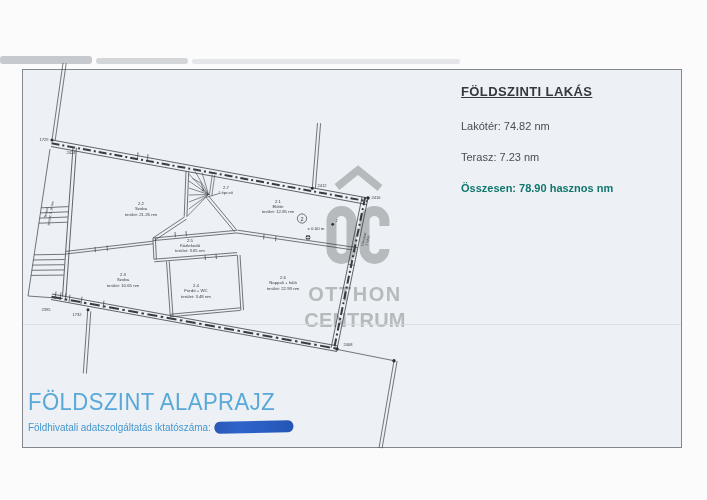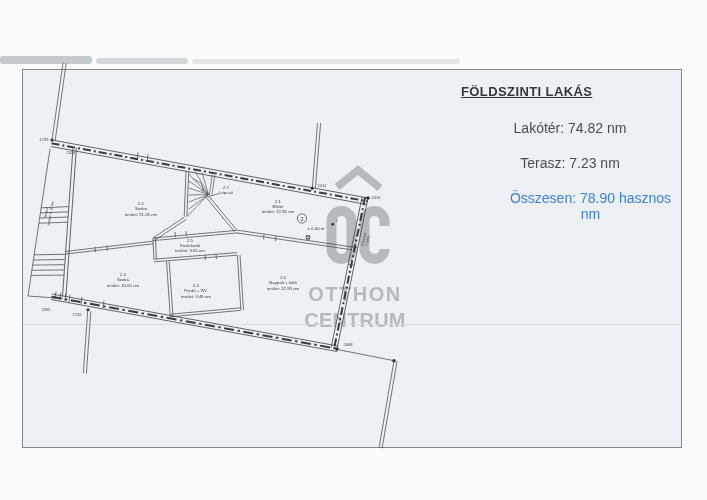--- a/index.html
+++ b/index.html
@@ -17,22 +17,22 @@
   .smudge.s2{left:96px;top:58px;width:92px;height:6px;background:#b4b9bd;opacity:.55;}
   .smudge.s3{left:192px;top:59px;width:268px;height:5px;background:#cdd2d6;opacity:.5;}
   svg.plan{position:absolute;left:0;top:0;}
   .title-block{
     position:absolute;left:461px;top:84px;width:218px;color:#43474d;
   }
   .title-block .heading{
     font-size:13px;font-weight:bold;letter-spacing:.4px;
     text-decoration:underline;color:#35393f;margin:0 0 21px 0;
   }
-  .title-block .row{font-size:14px;margin:0 0 19px 0;color:#4a4e54;text-align:center;}
-  .title-block .row.total{font-weight:normal;color:#3b82f6;margin-left:41px;}
+  .title-block .row{font-size:11px;margin:0 0 19px 0;color:#4a4e54;}
+  .title-block .row.total{font-weight:bold;color:#0f766e;}
   .footer{position:absolute;left:28px;top:388px;}
   .footer .main-title{
     font-size:24px;color:#58a9d9;letter-spacing:.5px;font-weight:400;
     transform:scaleX(.92);transform-origin:left center;white-space:nowrap;
   }
   .footer .registry-line{
     display:flex;align-items:center;margin-top:5px;
     transform:scaleX(.9);transform-origin:left center;white-space:nowrap;
   }
   .footer .registry-label{font-size:11px;color:#4496cd;}
@@ -258,14 +258,21 @@
     </g>
   </svg>
 
   <div class="title-block">
     <p class="heading">FÖLDSZINTI LAKÁS</p>
     <p class="row">Lakótér: 74.82 nm</p>
     <p class="row">Terasz: 7.23 nm</p>
     <p class="row total">Összesen: 78.90 hasznos nm</p>
   </div>
 
+  <div class="footer">
+    <div class="main-title">FÖLDSZINT ALAPRAJZ</div>
+    <div class="registry-line">
+      <span class="registry-label">Földhivatali adatszolgáltatás iktatószáma:</span>
+      <span class="redaction-blob"></span>
+    </div>
+  </div>
 
 </div>
 
 </body></html>

